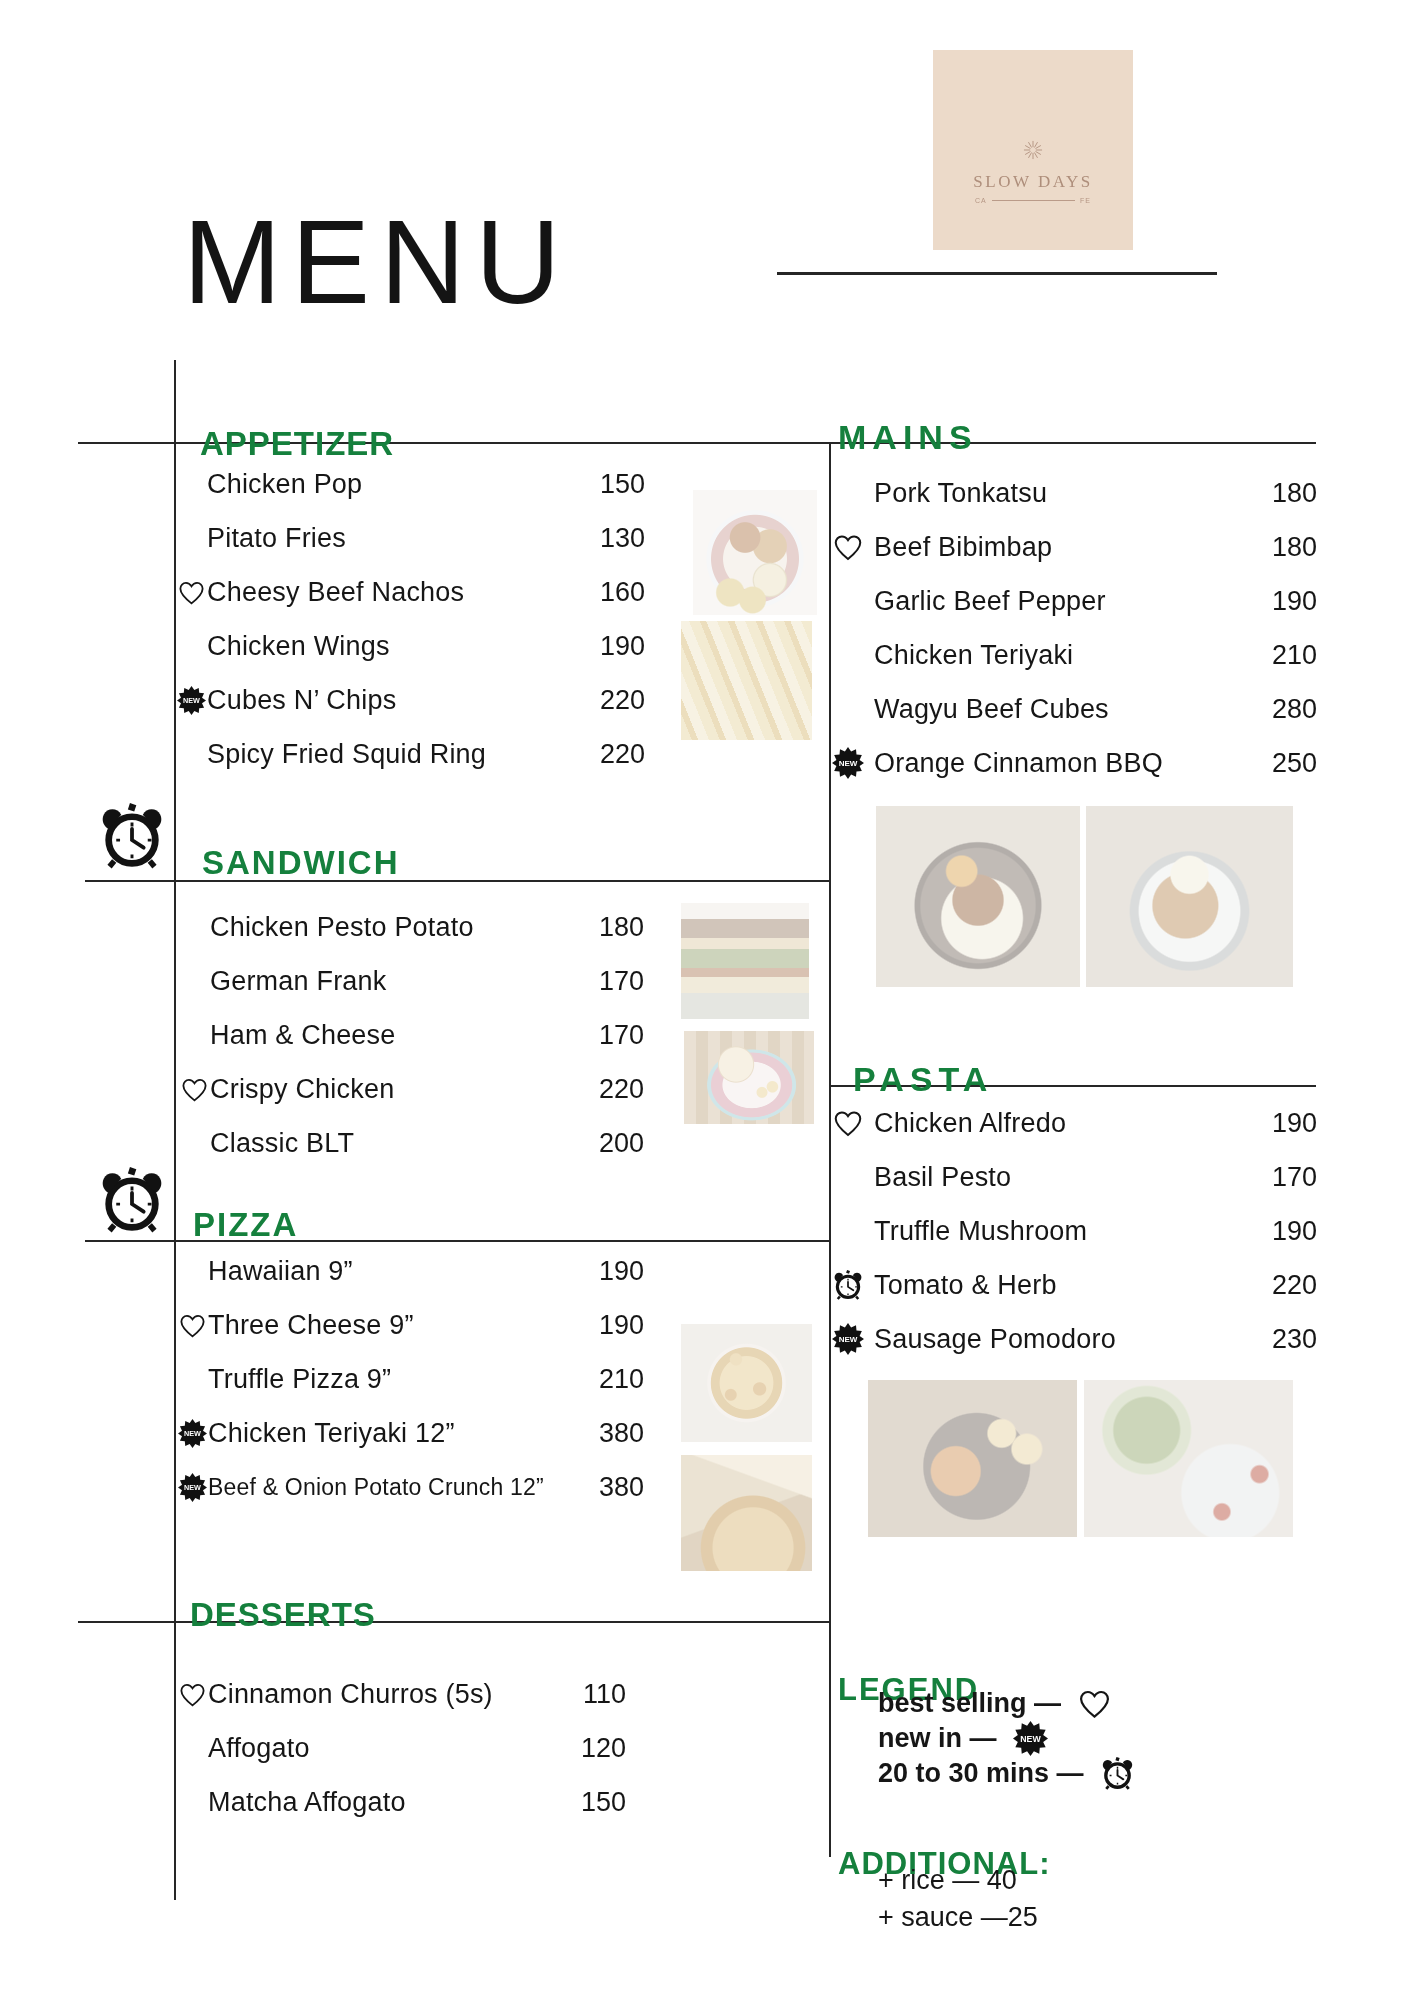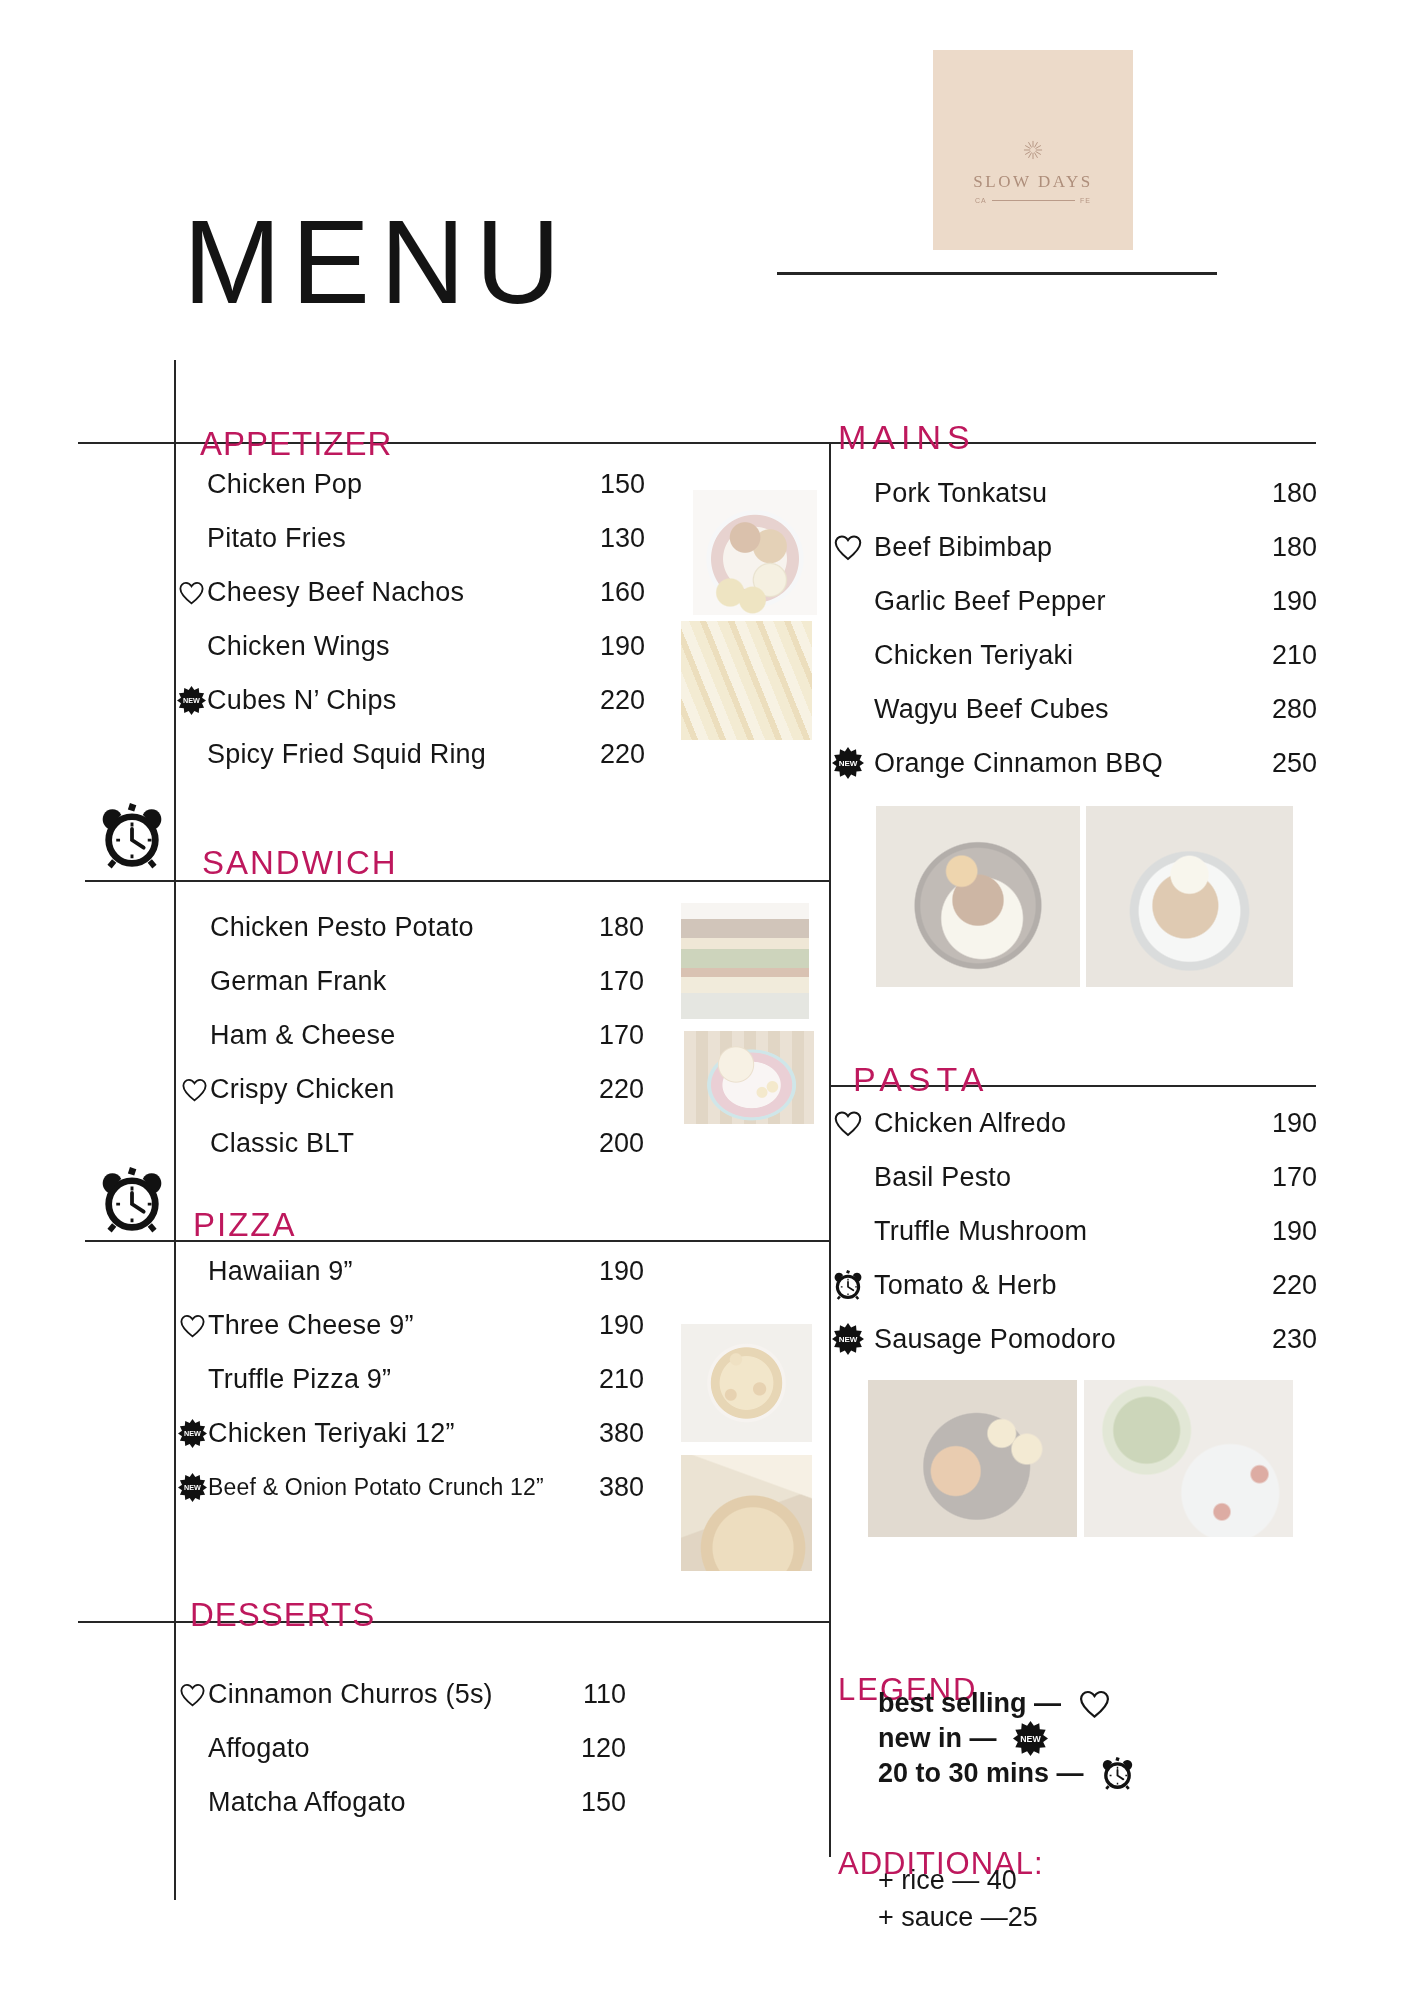--- a/index.html
+++ b/index.html
@@ -25,21 +25,21 @@
   #rule-logo{left:777px;top:272px;width:440px;height:3px;}
   #rule-top{left:78px;top:442px;width:1238px;height:2px;}
   #rule-sandwich{left:85px;top:880px;width:745px;height:2px;}
   #rule-pizza{left:85px;top:1240px;width:745px;height:2px;}
   #rule-desserts{left:78px;top:1621px;width:752px;height:2px;}
   #rule-pasta{left:830px;top:1085px;width:486px;height:2px;}
   #vline-left{left:174px;top:360px;width:2px;height:1540px;}
   #vline-right{left:829px;top:442px;width:2px;height:1415px;}
 
   
-  .sec-h{position:absolute;font-weight:400;color:#be185d;line-height:1.1;}
+  .sec-h{position:absolute;font-weight:700;color:#15803d;line-height:1.1;}
   #h-appetizer{left:200px;top:399px;font-size:33px;letter-spacing:1px;}
   #h-mains{left:838px;top:391px;font-size:34px;letter-spacing:6px;}
   #h-sandwich{left:202px;top:818px;font-size:33px;letter-spacing:2px;}
   #h-pizza{left:193px;top:1180px;font-size:33px;letter-spacing:2px;}
   #h-desserts{left:190px;top:1570px;font-size:33px;letter-spacing:1px;}
   #h-pasta{left:853px;top:1033px;font-size:34px;letter-spacing:6px;}
   .hdr-clock{position:absolute;width:70px;height:72px;}
   #clock-sandwich{left:97px;top:800px;}
   #clock-pizza{left:97px;top:1164px;}
   .hdr-clock svg{width:100%;height:100%;}

